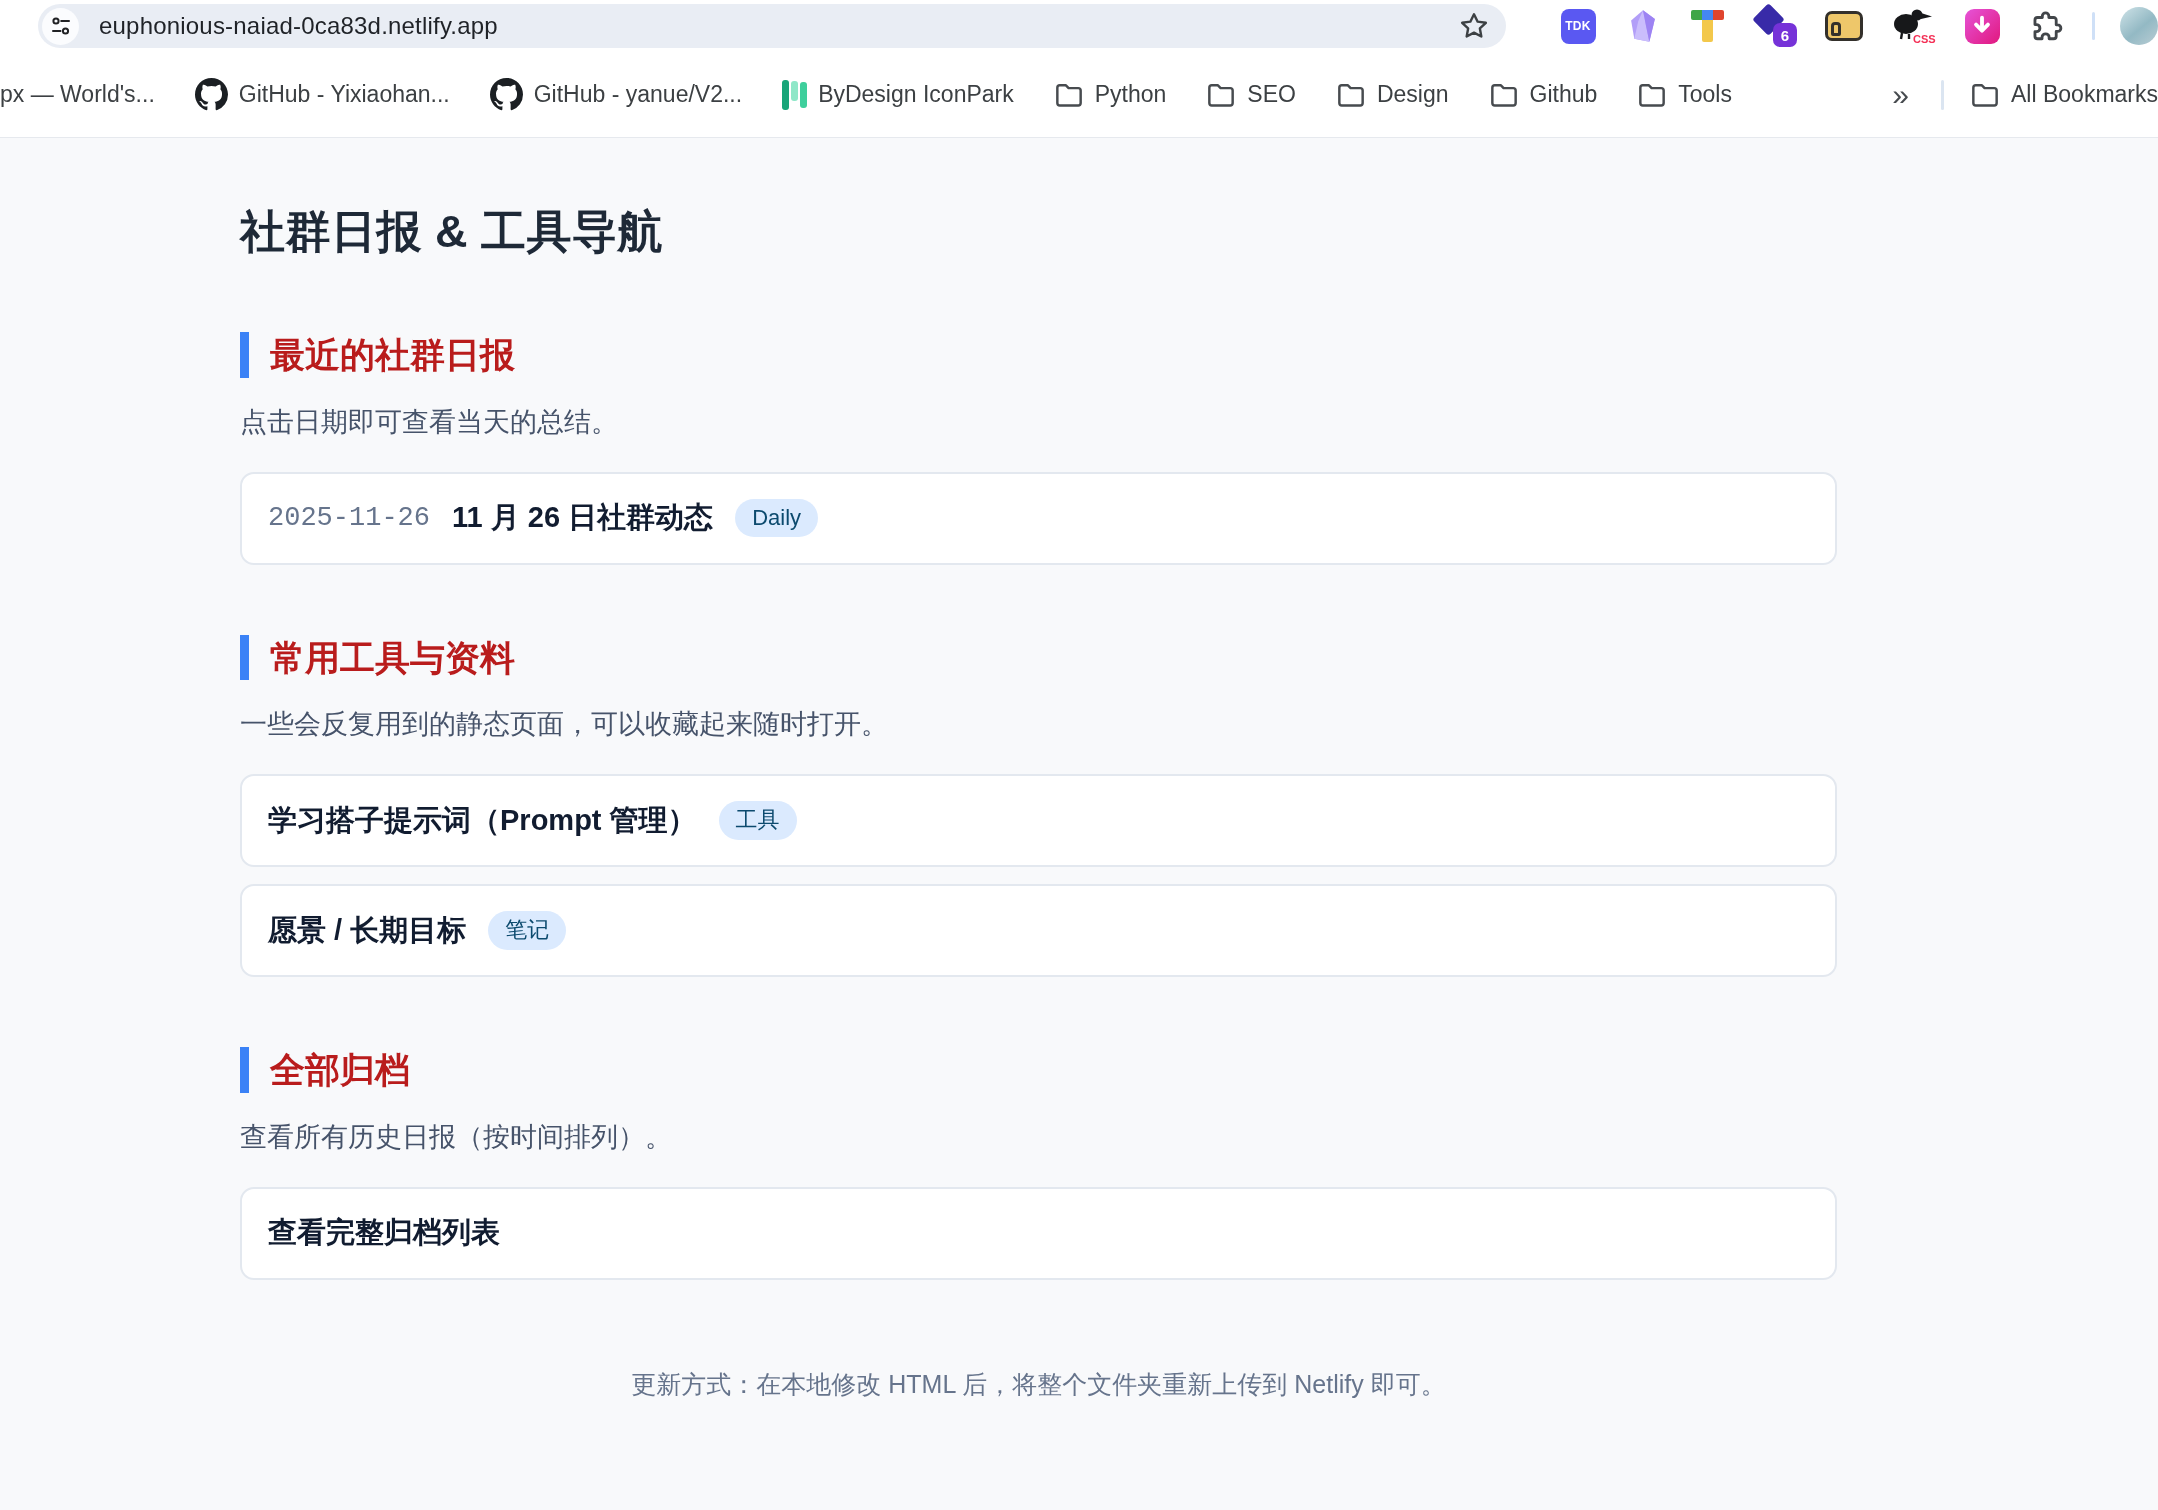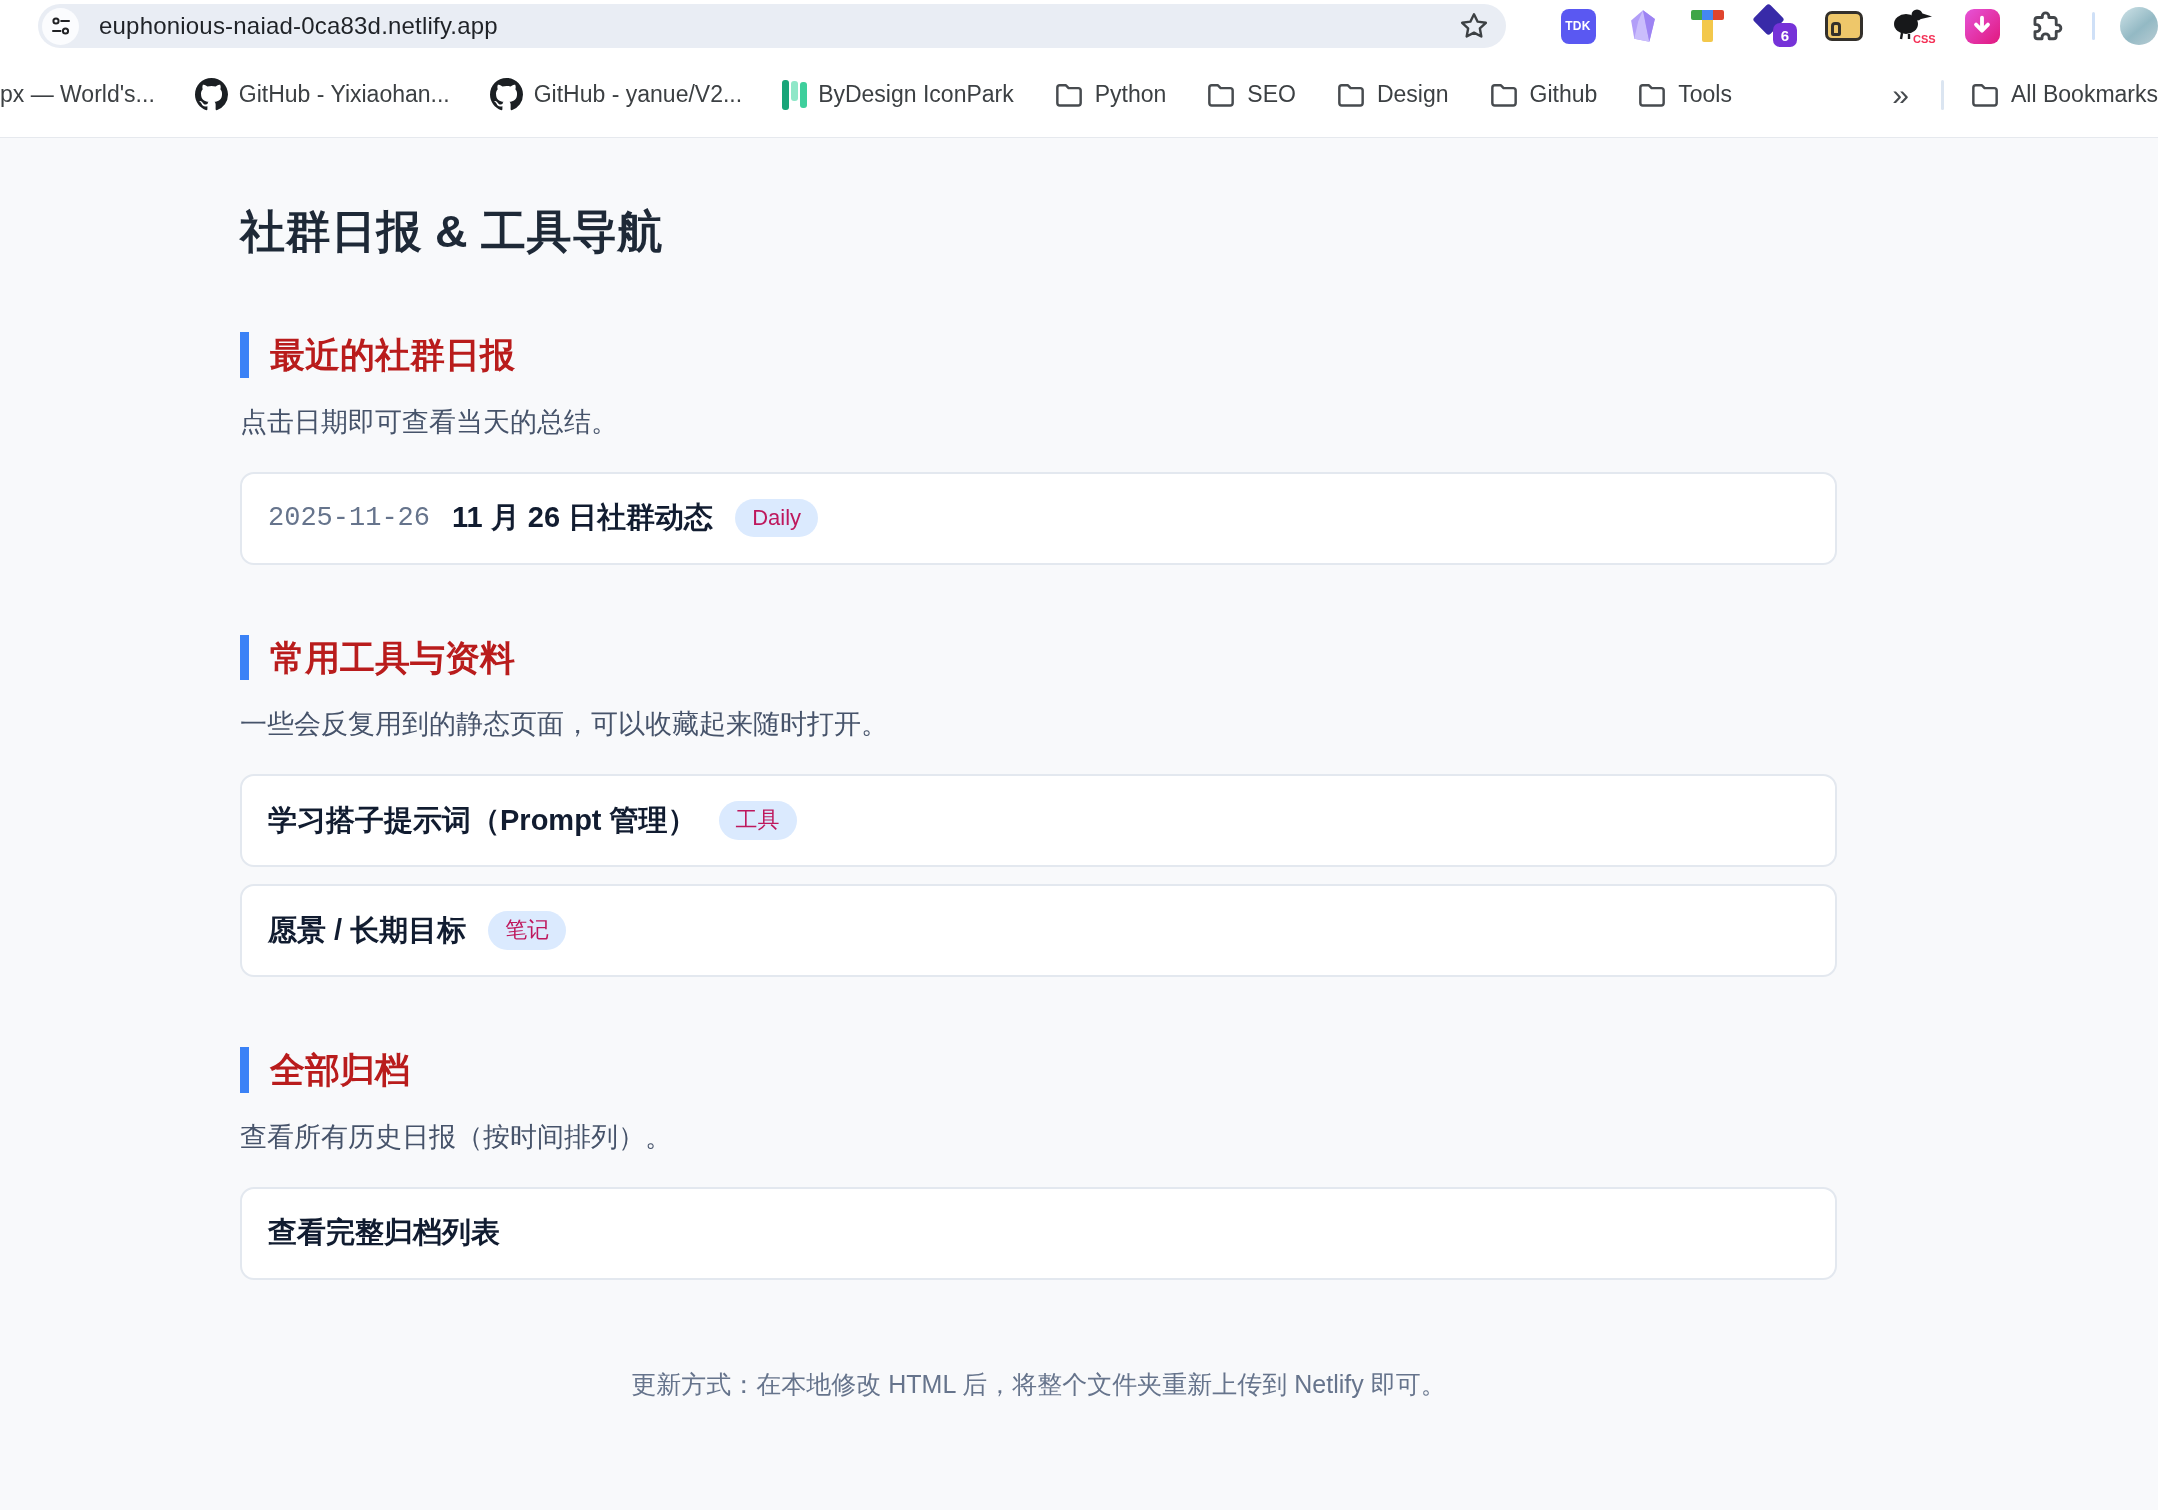--- a/index.html
+++ b/index.html
@@ -56,21 +56,21 @@
   .page-title { font-size:45px; font-weight:bold; color:#1e2937; letter-spacing:.5px; }
   .intro { margin-top:36px; font-size:28px; color:#46536a; }
 
   .section-heading { margin-top:70px; font-size:35px; font-weight:bold; color:#b91c1c; border-left:9px solid #3b82f6; padding-left:21px; line-height:1.3; }
   .section-desc { margin-top:26px; font-size:27px; color:#46536a; }
 
   .card { margin-top:32px; width:1597px; background:#ffffff; border:2px solid #e3e8ef; border-radius:14px; padding:0 26px; height:93px; display:flex; align-items:center; gap:22px; cursor:pointer; }
   .card + .card { margin-top:17px; }
   .card .date { font-size:27px; color:#66748c;font-family:Liberation Mono, monospace; }
   .card .card-title { font-size:29px; font-weight:600; color:#111c30; }
-  .badge { font-size:22px; color:#be185d; background:#dbeafe; border-radius:999px; padding:6px 17px; line-height:1.2; }
+  .badge { font-size:22px; color:#0c4a6e; background:#dbeafe; border-radius:999px; padding:6px 17px; line-height:1.2; }
 
   .footer-note { margin-top:88px; width:1597px; text-align:center; font-size:25px; color:#66748c; }
 
   svg { display:block; }
 </style>
 </head>
 <body>
 
 <div class="chrome">
   <div class="omnibox-row">

